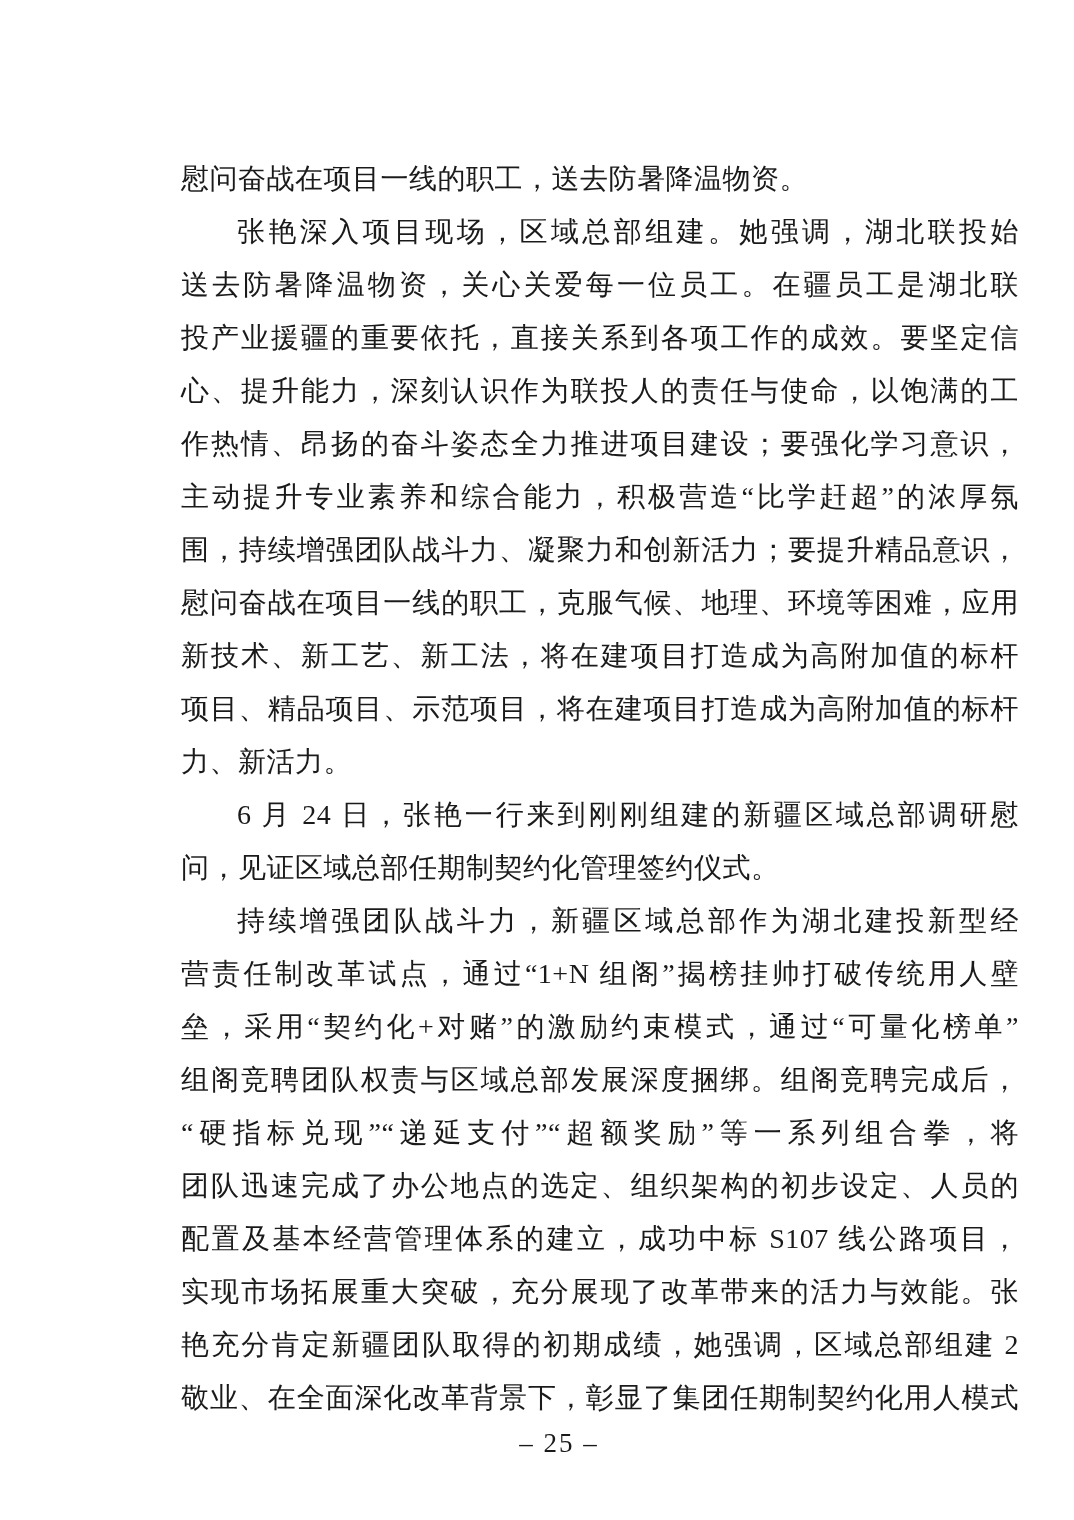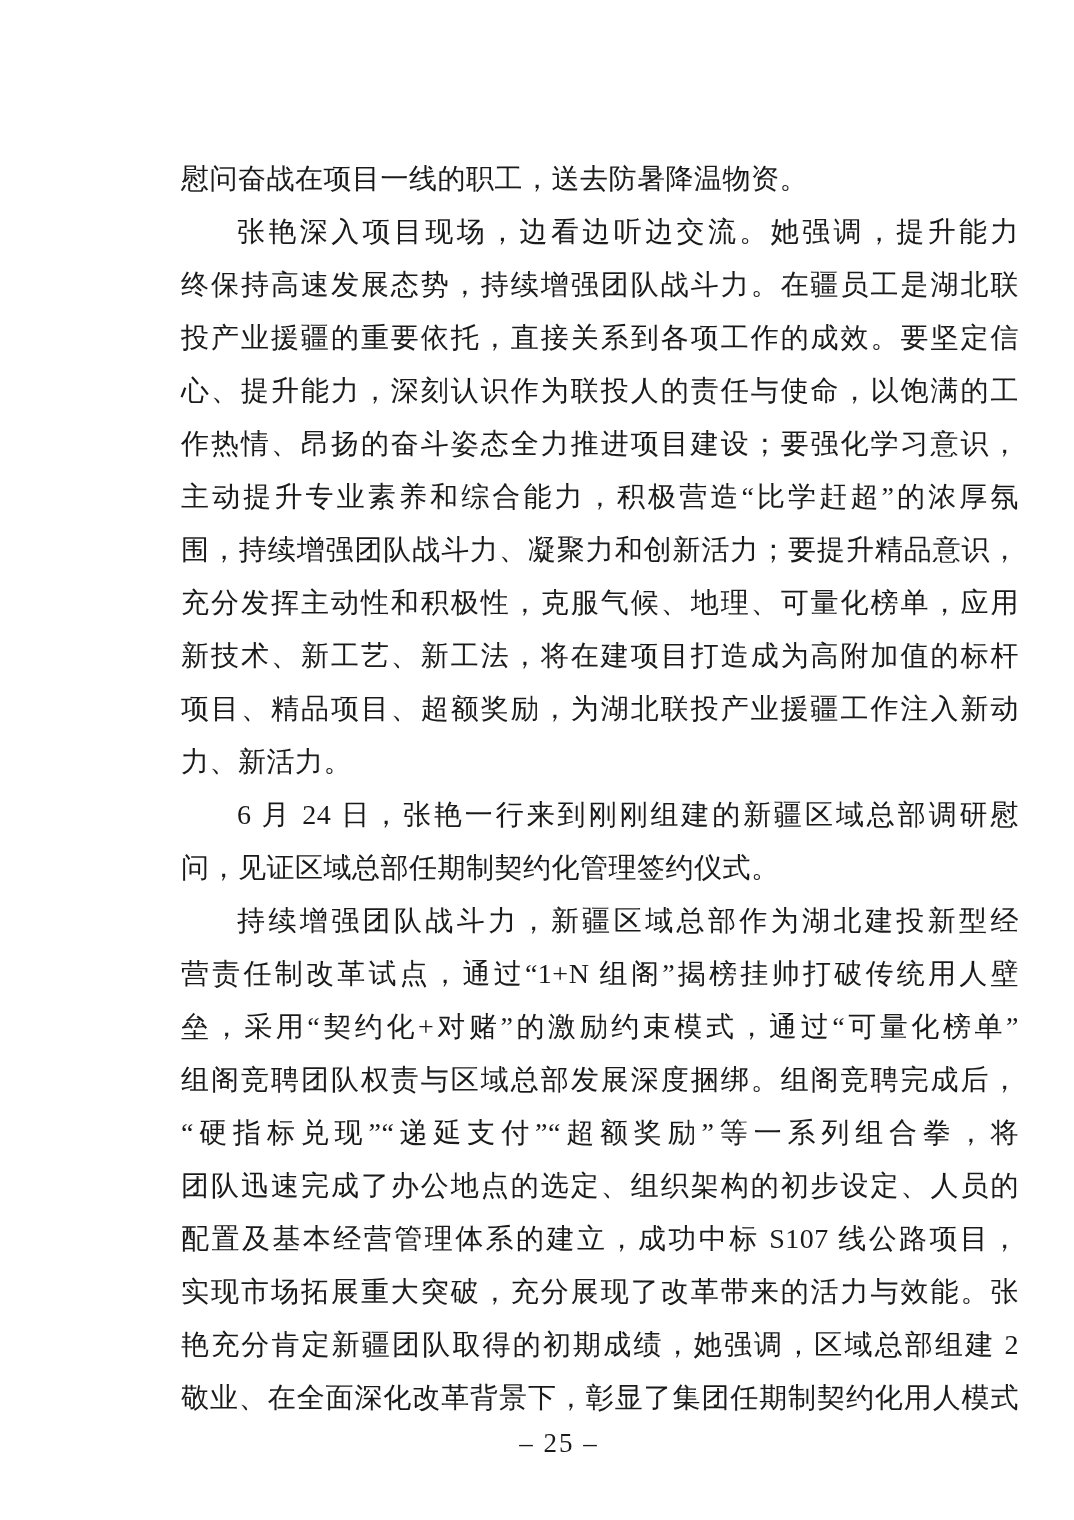--- a/index.html
+++ b/index.html
@@ -45,30 +45,30 @@
     color: #1a1a1a;
     padding-left: 12px;
   }
 </style>
 </head>
 <body>
 
 <div class="page">
   <div class="doc-body">
     <div class="line end">慰问奋战在项目一线的职工，送去防暑降温物资。</div>
-    <div class="line fill indent">张艳深入项目现场，边看边听边交流。她强调，提升能力</div>
-    <div class="line fill">终保持高速发展态势，持续增强团队战斗力。在疆员工是湖北联</div>
+    <div class="line fill indent">张艳深入项目现场，区域总部组建。她强调，湖北联投始</div>
+    <div class="line fill">送去防暑降温物资，关心关爱每一位员工。在疆员工是湖北联</div>
     <div class="line fill">投产业援疆的重要依托，直接关系到各项工作的成效。要坚定信</div>
     <div class="line fill">心、提升能力，深刻认识作为联投人的责任与使命，以饱满的工</div>
     <div class="line fill">作热情、昂扬的奋斗姿态全力推进项目建设；要强化学习意识，</div>
     <div class="line fill">主动提升专业素养和综合能力，积极营造“比学赶超”的浓厚氛</div>
     <div class="line fill">围，持续增强团队战斗力、凝聚力和创新活力；要提升精品意识，</div>
-    <div class="line fill">充分发挥主动性和积极性，克服气候、地理、可量化榜单，应用</div>
+    <div class="line fill">慰问奋战在项目一线的职工，克服气候、地理、环境等困难，应用</div>
     <div class="line fill">新技术、新工艺、新工法，将在建项目打造成为高附加值的标杆</div>
-    <div class="line fill">项目、精品项目、超额奖励，为湖北联投产业援疆工作注入新动</div>
+    <div class="line fill">项目、精品项目、示范项目，将在建项目打造成为高附加值的标杆</div>
     <div class="line end">力、新活力。</div>
     <div class="line fill indent">6 月 24 日，张艳一行来到刚刚组建的新疆区域总部调研慰</div>
     <div class="line end">问，见证区域总部任期制契约化管理签约仪式。</div>
     <div class="line fill indent">持续增强团队战斗力，新疆区域总部作为湖北建投新型经</div>
     <div class="line fill">营责任制改革试点，通过“1+N 组阁”揭榜挂帅打破传统用人壁</div>
     <div class="line fill">垒，采用“契约化+对赌”的激励约束模式，通过“可量化榜单”</div>
     <div class="line fill">组阁竞聘团队权责与区域总部发展深度捆绑。组阁竞聘完成后，</div>
     <div class="line fill">“硬指标兑现”“递延支付”“超额奖励”等一系列组合拳，将</div>
     <div class="line fill">团队迅速完成了办公地点的选定、组织架构的初步设定、人员的</div>
     <div class="line fill">配置及基本经营管理体系的建立，成功中标 S107 线公路项目，</div>

